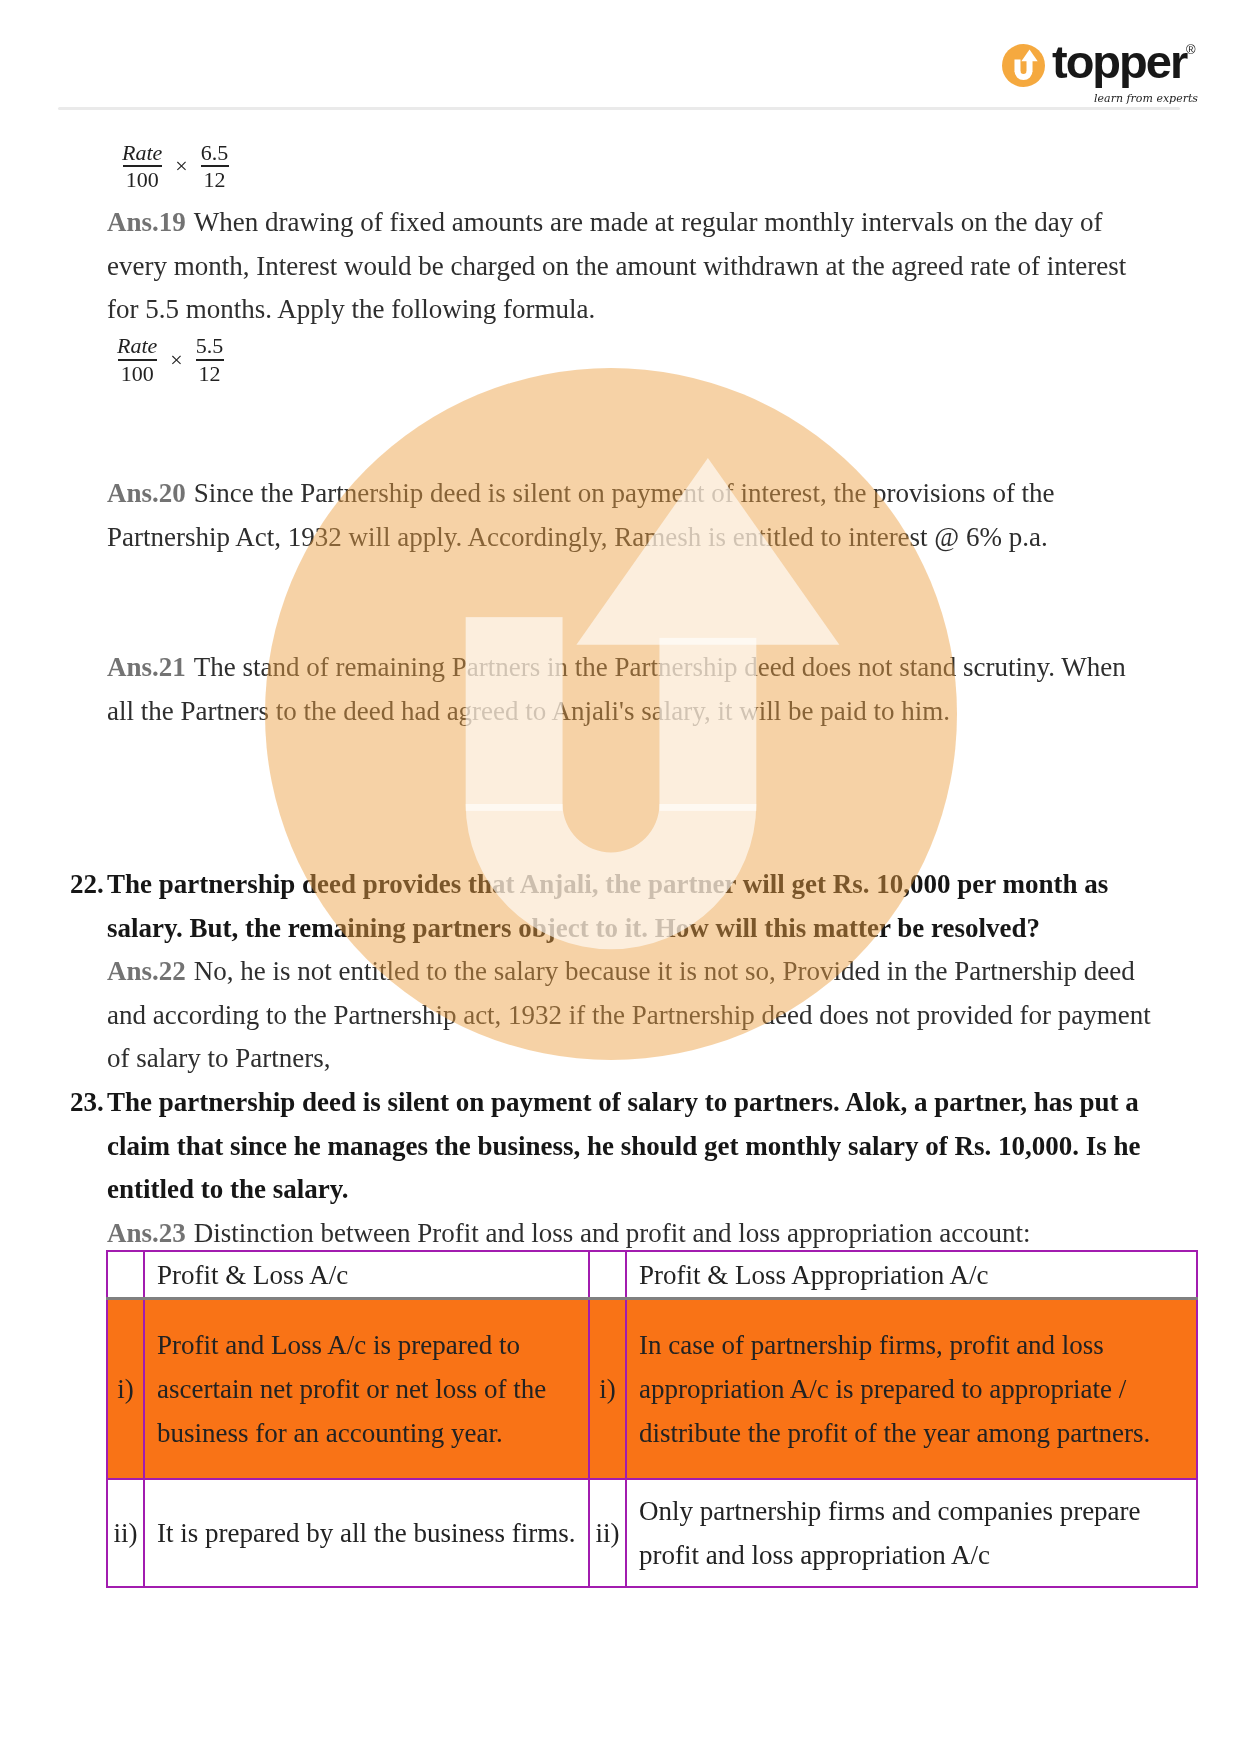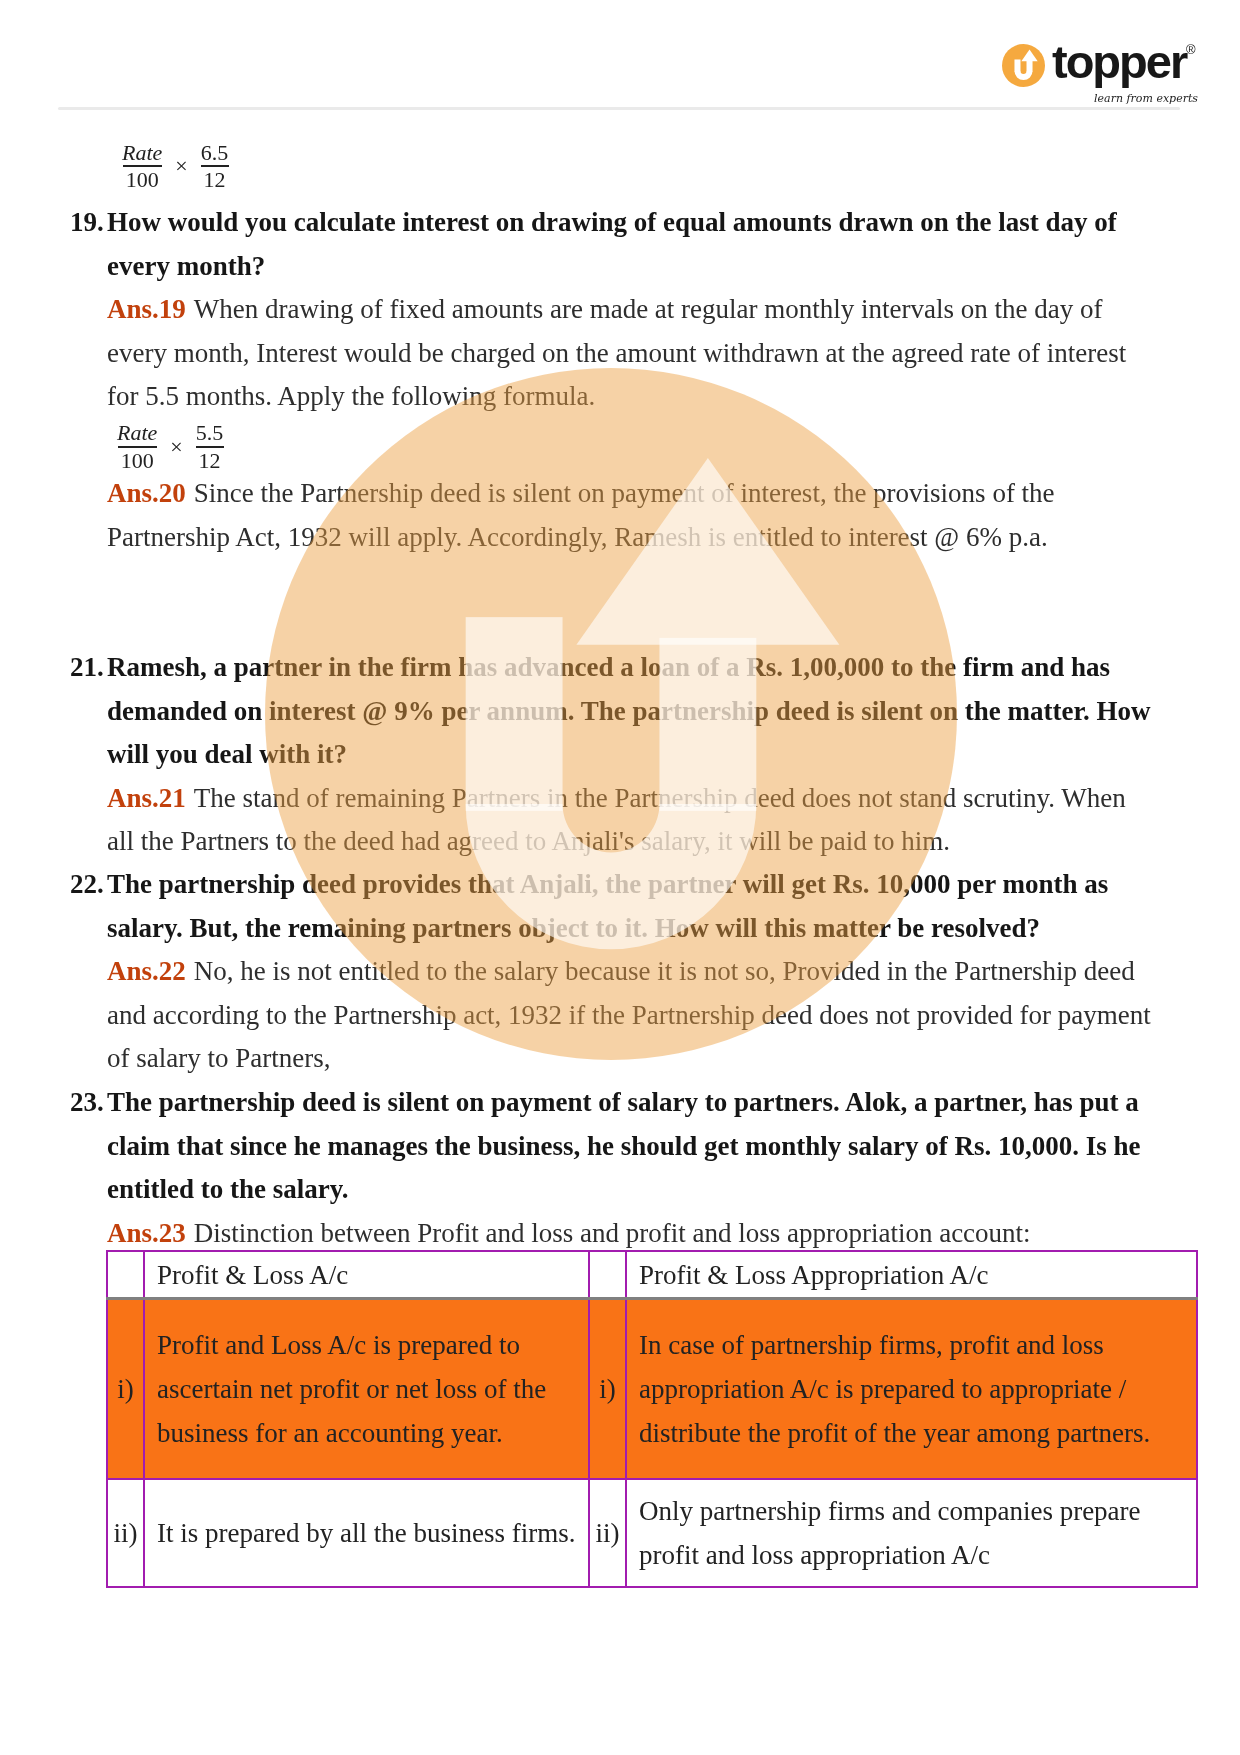--- a/index.html
+++ b/index.html
@@ -28,21 +28,21 @@
   .frac .den{border-top:2px solid #222;padding:0 3px;}
   .times{font-size:22px;margin:0 3px;color:#222;}
   .f-prefix{margin-right:4px;}
 
   
   .qa-item{position:absolute;left:70px;width:1088px;font-size:27px;line-height:43.5px;}
   .q-row{display:flex;}
   .q-num{flex:0 0 37px;font-weight:bold;color:#161616;}
   .q-text{flex:1;font-weight:bold;color:#161616;}
   .ans{margin-left:37px;color:#2e2e2e;}
-  .ans b{color:#c2410c;margin-right:8px;}
+  .ans b{color:#737373;margin-right:8px;}
   #item19 .ans{margin-bottom:0;}
 
   
   .cmp-table{position:absolute;left:106px;top:1250px;width:1090px;border-collapse:collapse;
              font-size:27px;color:#222;table-layout:fixed;}
   .cmp-table td{border:2px solid #a21caf;vertical-align:middle;padding:0 12px;line-height:44px;
                 overflow:visible;}
   .cmp-table tr.hdr td{height:45px;line-height:30px;border-bottom:3px solid #808080;}
   .cmp-table tr.r1 td{height:178px;background:#f97316;}
   .cmp-table tr.r2 td{height:106px;}
@@ -79,24 +79,20 @@
       <span class="den">100</span>
     </span>
     <span class="times">×</span>
     <span class="frac">
       <span class="num">6.5</span>
       <span class="den">12</span>
     </span>
   </div>
 
   <div class="qa-item" id="item19" style="top:201px;">
-    <div class="q-row">
-      <span class="q-num">19.</span>
-      <div class="q-text">How would you calculate interest on drawing of equal amounts drawn on the last day of every month?</div>
-    </div>
     <div class="ans">
       <b>Ans.19</b><span>When drawing of fixed amounts are made at regular monthly intervals on the day of every month, Interest would be charged on the amount withdrawn at the agreed rate of interest for 5.5 months. Apply the following formula.</span>
       <div class="formula-line">
         <span class="frac">
           <span class="num it">Rate</span>
           <span class="den">100</span>
         </span>
         <span class="times">×</span>
         <span class="frac">
           <span class="num">5.5</span>
@@ -106,24 +102,20 @@
     </div>
   </div>
 
   <div class="qa-item" style="top:472px;">
     <div class="ans">
       <b>Ans.20</b><span>Since the Partnership deed is silent on payment of interest, the provisions of the Partnership Act, 1932 will apply. Accordingly, Ramesh is entitled to interest @ 6% p.a.</span>
     </div>
   </div>
 
   <div class="qa-item" style="top:646px;">
-    <div class="q-row">
-      <span class="q-num">21.</span>
-      <div class="q-text">Ramesh, a partner in the firm has advanced a loan of a Rs. 1,00,000 to the firm and has demanded on interest @ 9% per annum. The partnership deed is silent on the matter. How will you deal with it?</div>
-    </div>
     <div class="ans">
       <b>Ans.21</b><span>The stand of remaining Partners in the Partnership deed does not stand scrutiny. When all the Partners to the deed had agreed to Anjali's salary, it will be paid to him.</span>
     </div>
   </div>
 
   <div class="qa-item" style="top:863px;">
     <div class="q-row">
       <span class="q-num">22.</span>
       <div class="q-text">The partnership deed provides that Anjali, the partner will get Rs. 10,000 per month as salary. But, the remaining partners object to it. How will this matter be resolved?</div>
     </div>

